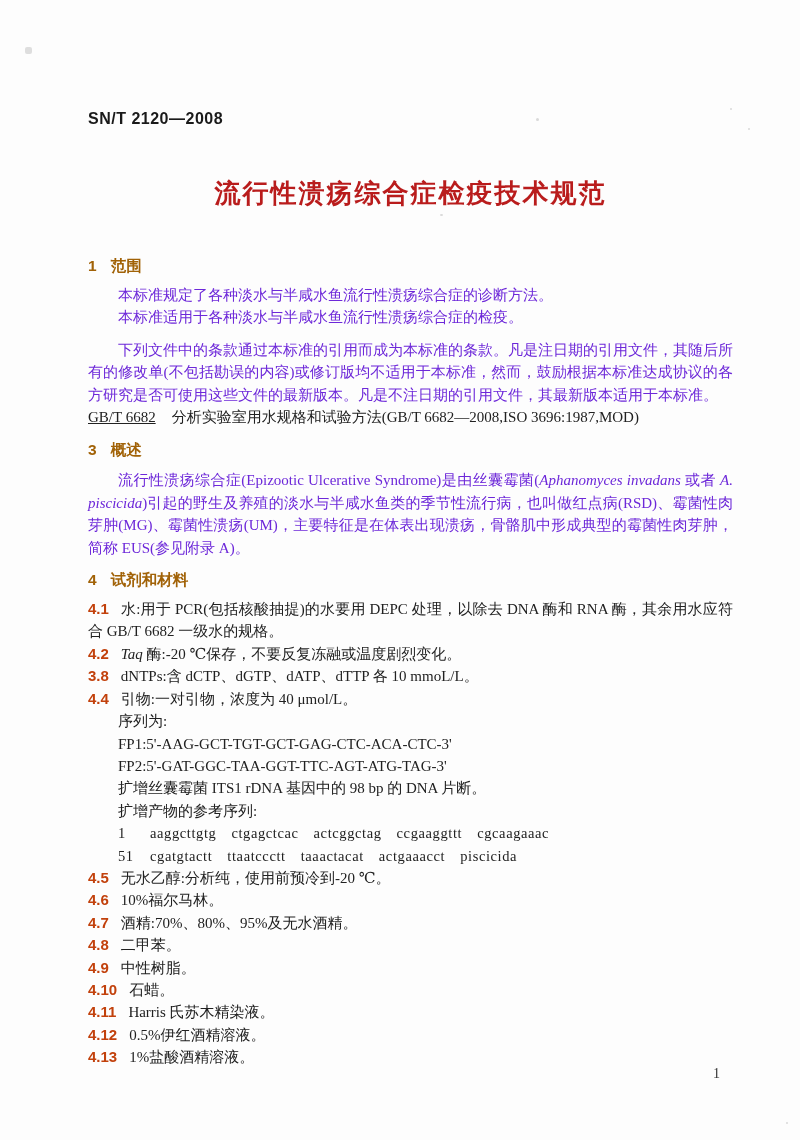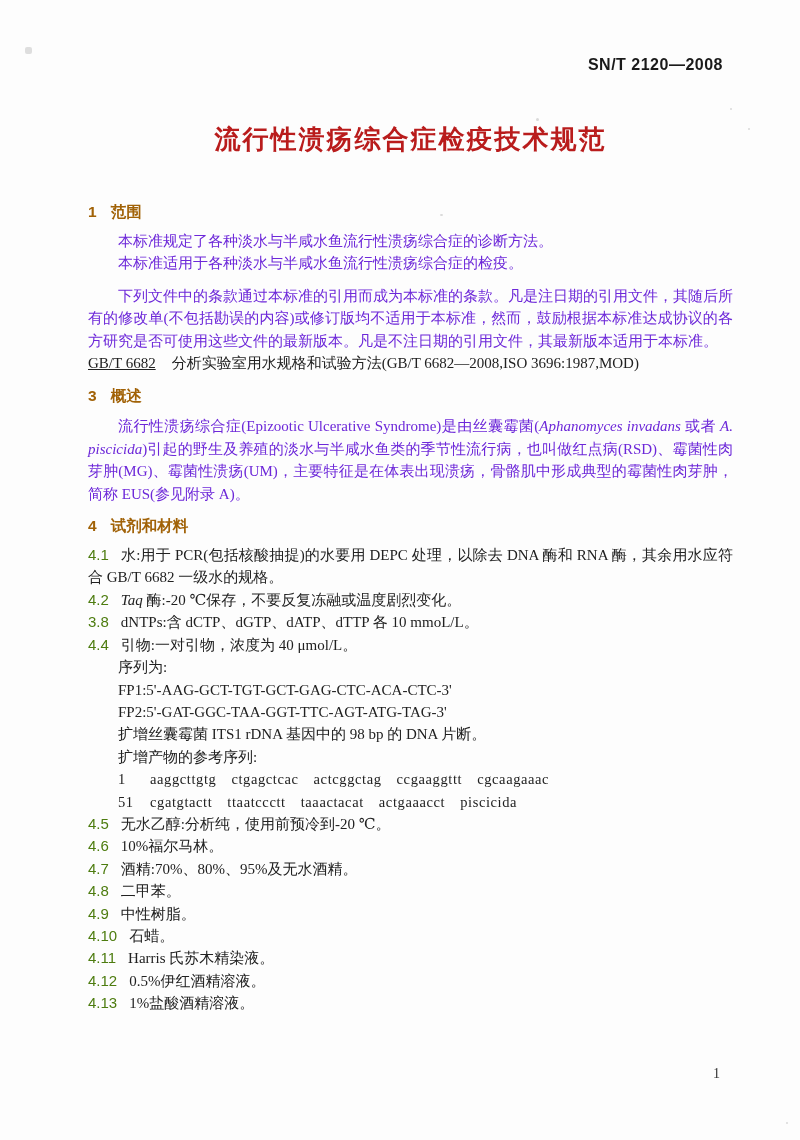--- a/index.html
+++ b/index.html
@@ -10,21 +10,21 @@
   }
   .watermark{
     position:absolute;top:118px;left:190px;z-index:0;
     font-family:"DejaVu Sans",sans-serif;font-weight:bold;
     font-size:100px;line-height:1;letter-spacing:-4px;color:#e4e4e4;
     user-select:none;white-space:nowrap;
   }
   .speck{position:absolute;z-index:0;background:#d9d9d9;border-radius:50%;}
   .content{position:relative;z-index:1;padding:0 67px 0 88px;}
   .doc-header{
-    margin-top:56px;text-align:right;padding-right:10px;
+    margin-top:110px;padding-right:10px;
     font-family:"Liberation Sans","DejaVu Sans",sans-serif;font-weight:bold;
     font-size:16px;letter-spacing:0.5px;color:#1a1a1a;line-height:18px;
   }
   .title{
     margin:46px 0 0;text-align:center;
     font-family:"Liberation Sans","DejaVu Sans",sans-serif;font-weight:bold;
     font-size:26px;line-height:38px;letter-spacing:2px;color:#b91c1c;
   }
   .sec-heading{
     font-family:"Liberation Sans","DejaVu Sans",sans-serif;font-weight:bold;
@@ -39,21 +39,21 @@
   .indent{text-indent:2em;}
   .p-sec1-1{margin-top:8px;}
   .p-sec2{margin-top:10px;}
   .p-sec3{margin-top:9px;}
   .ref-line{font-size:15px;line-height:22.4px;}
   .ref-line .ref-code{margin-right:16px;text-decoration:underline;}
   .clauses{margin-top:8px;}
   .clause{font-size:15px;line-height:22.4px;text-align:justify;}
   .cnum{
     font-family:"Liberation Sans","DejaVu Sans",sans-serif;
-    margin-right:12px;color:#4d7c0f;
+    margin-right:12px;color:#c2410c;font-weight:bold;
   }
   .sub{margin-left:30px;font-size:15px;line-height:22.4px;}
   .seq-row{display:flex;margin-left:30px;font-size:14.5px;line-height:22.4px;letter-spacing:0.6px;}
   .seq-pos{width:32px;flex:none;}
   .seq-group{margin-right:15px;}
   .page-footer{
     position:absolute;right:80px;bottom:58px;z-index:1;
     font-size:14px;color:#333;
   }
   i{font-style:italic;}

